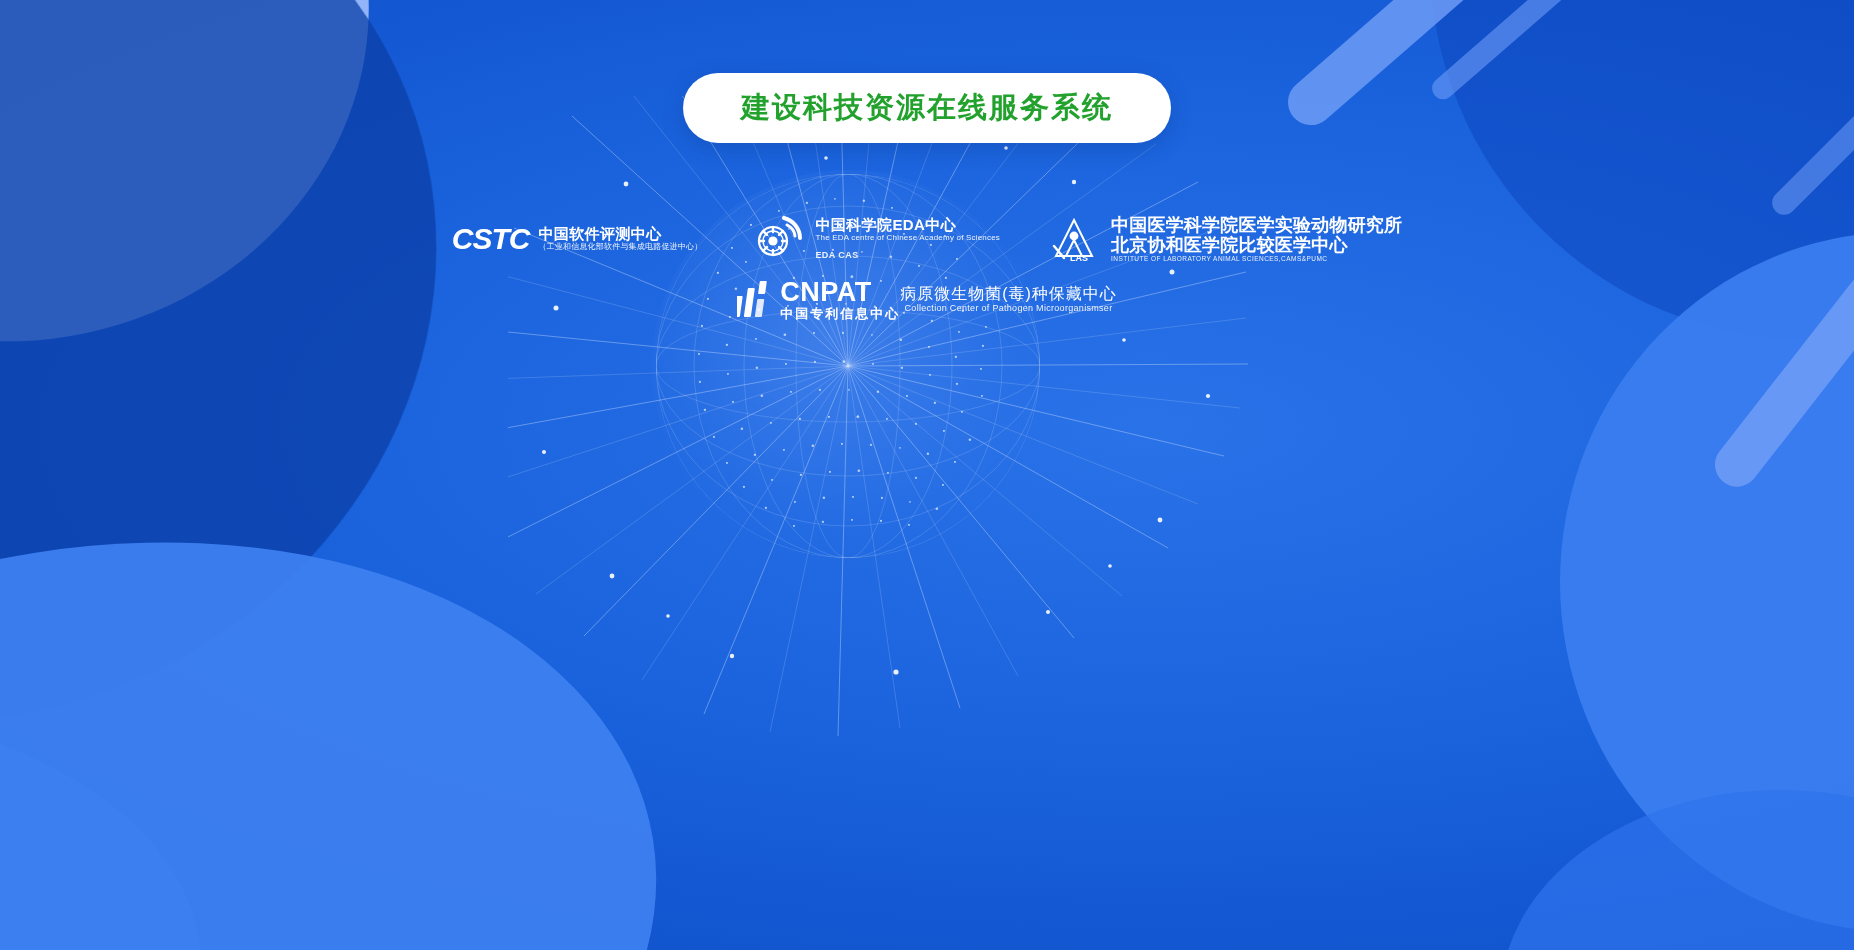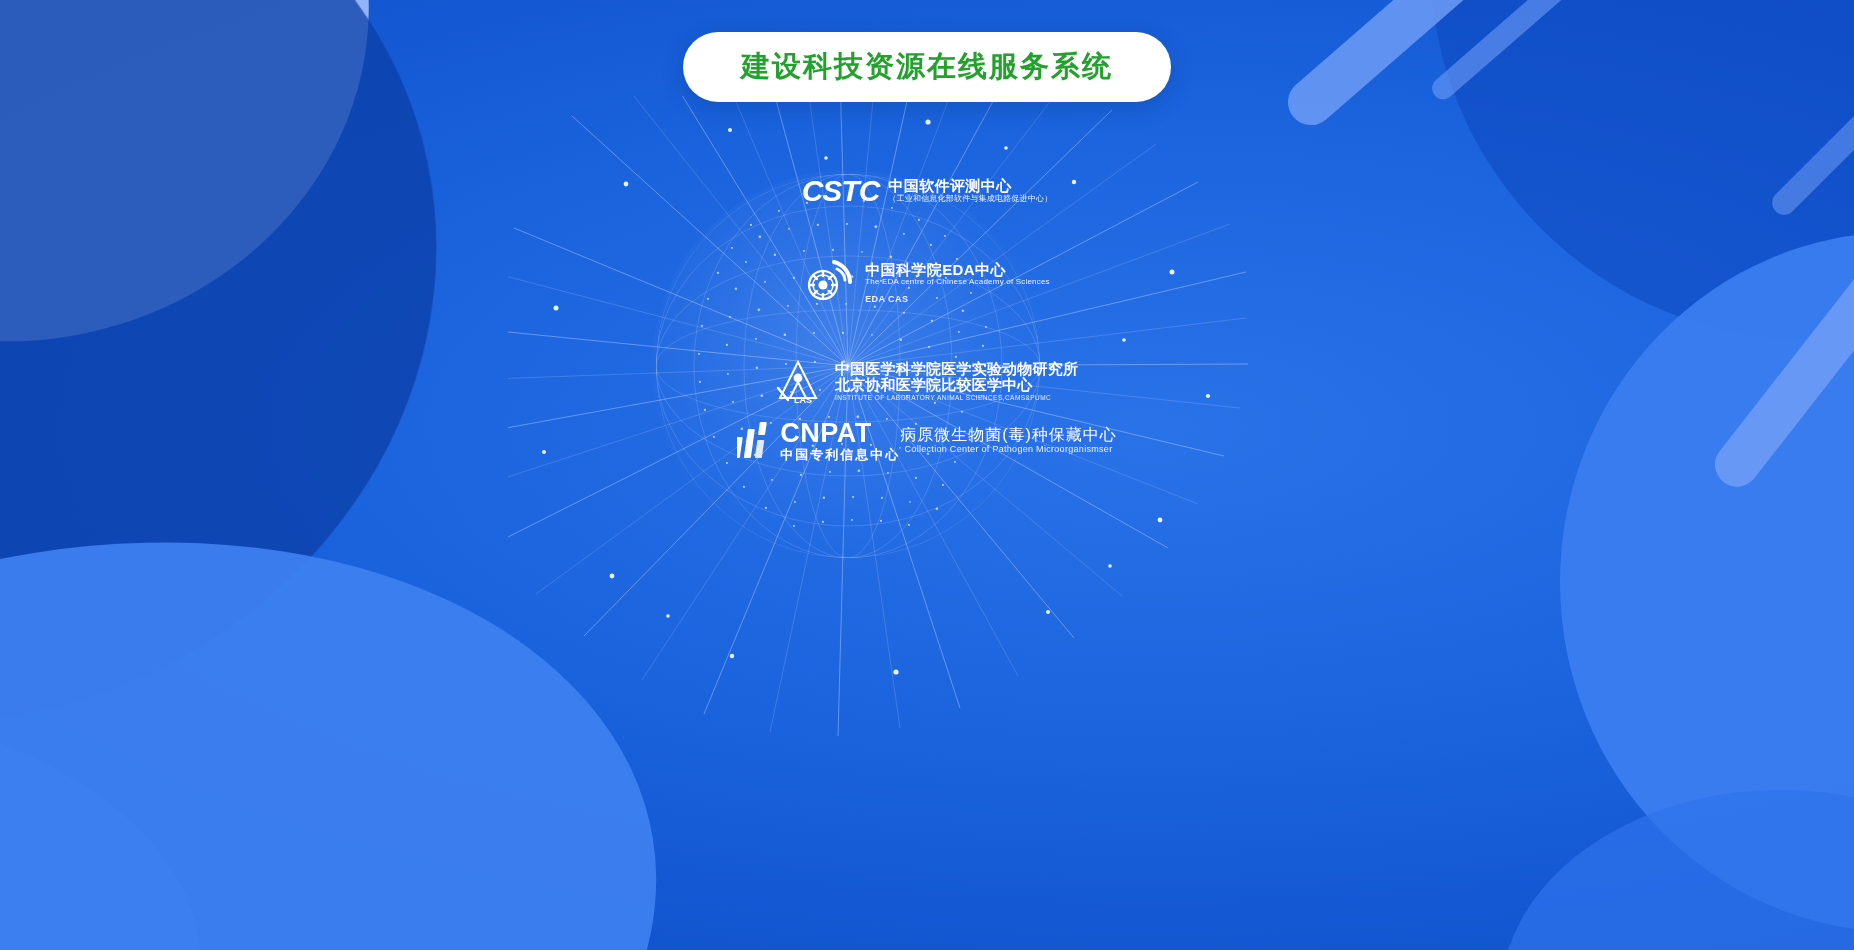--- a/index.html
+++ b/index.html
@@ -104,21 +104,21 @@
     font-size:86px;
     line-height:1.04;
     font-weight:bold;
     color:#ffffff;
     letter-spacing:2px;
     white-space:pre;
     text-shadow:0 3px 14px rgba(4,36,110,.38);
   }
 
   #subtitle-pill {
-    margin-top:32px;
+    margin-top:73px;
     background:#ffffff;
     border-radius:999px;
     padding:15px 58px;
     box-shadow:0 6px 22px rgba(5,35,105,.22);
   }
   #subtitle-text {
     font-size:29px;
     font-weight:bold;
     color:#22a12c;
     letter-spacing:2px;
@@ -128,27 +128,27 @@
   
   #partners {
     margin-top:72px;
     display:flex;
     flex-direction:column;
     align-items:center;
     gap:14px;
     color:#ffffff;
   }
   .partner-row { display:flex; align-items:center; justify-content:center; }
-  #partner-row-1 { gap:52px;flex-direction:column; }
+  #partner-row-1 { gap:52px; }
   #partner-row-2 { }
 
   .partner { display:flex; align-items:center; gap:9px; }
   .partner-text { display:flex; flex-direction:column; justify-content:space-between; line-height:1.12; }
   .p-cn { font-size:15px; font-weight:bold; letter-spacing:.4px; white-space:nowrap; }
-  .p-cn-sm { font-size:15px; font-weight:bold; letter-spacing:.2px; white-space:nowrap; }
+  .p-cn-sm { font-size:18px; font-weight:bold; letter-spacing:.2px; white-space:nowrap; }
   .p-sub { font-size:8px; letter-spacing:.2px; white-space:nowrap; opacity:.93; }
   .p-sub-xs { font-size:6.5px; letter-spacing:.45px; white-space:nowrap; opacity:.9; }
 
   .wordmark-cstc {
     font-size:30px; font-weight:bold; font-style:italic;
     letter-spacing:-1px;
     font-family:"Liberation Sans","DejaVu Sans",sans-serif;
   }
   .wordmark-cnpat {
     font-size:27px; font-weight:bold; letter-spacing:.5px;

